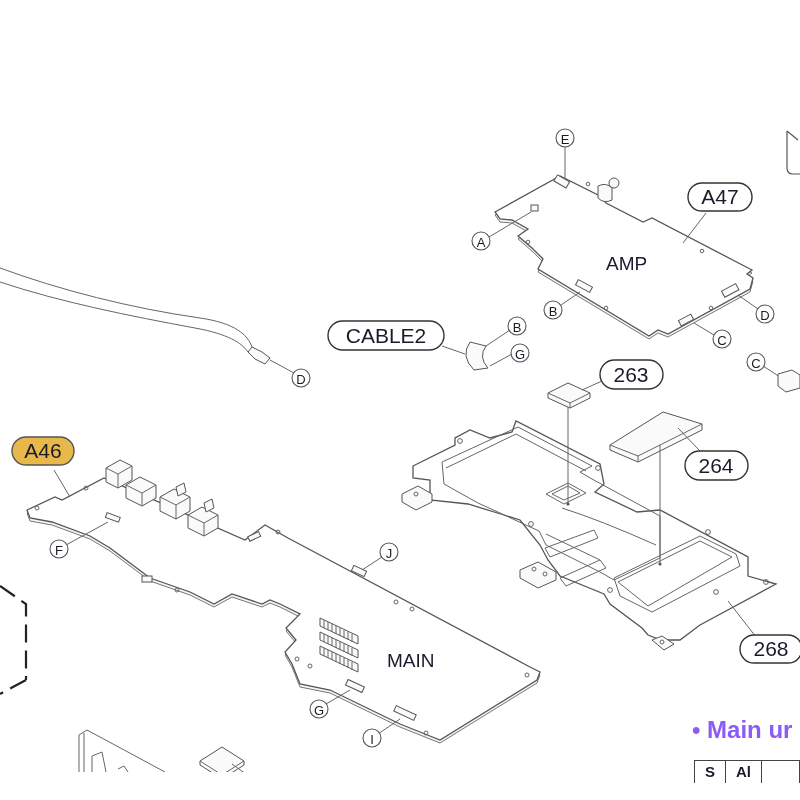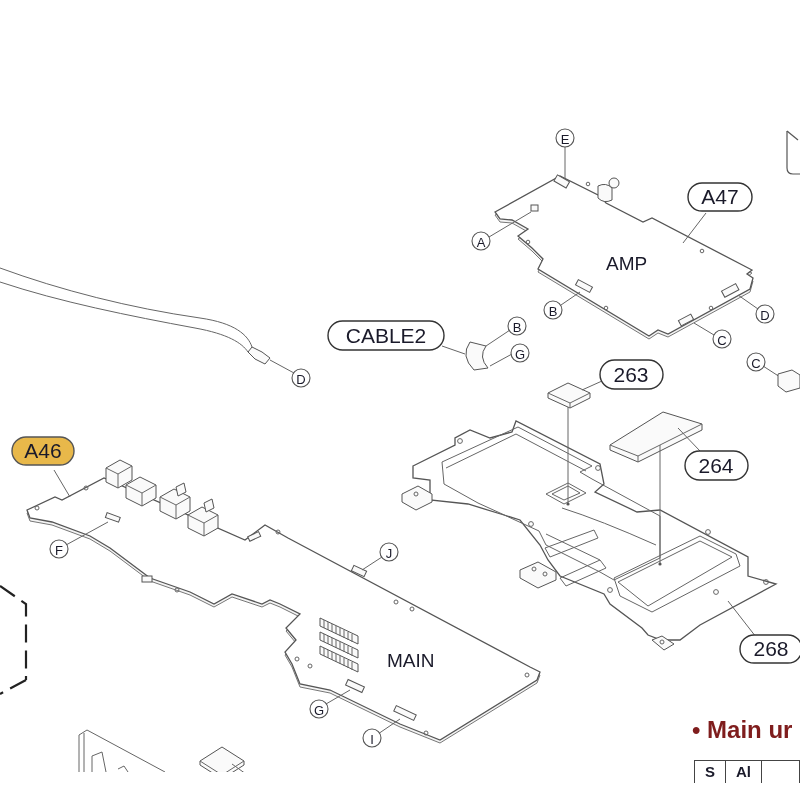--- a/index.html
+++ b/index.html
@@ -11,21 +11,21 @@
   .board { stroke: #555; stroke-width: 1.3; fill: #fff; }
   .edge { stroke: #777; stroke-width: 1; fill: #f4f4f4; }
   .part { stroke: #555; stroke-width: 1; fill: #fafafa; }
   .leader { stroke: #666; stroke-width: 1; fill: none; }
   .circ { stroke: #555; stroke-width: 1.1; fill: #fff; }
   .pill { stroke: #333; stroke-width: 1.4; fill: #fff; }
   .pill-hl { stroke: #555; stroke-width: 1.4; }
   .dash { stroke: #222; stroke-width: 2.2; fill: none; stroke-dasharray: 18 8; }
   #main-section {
     position: absolute; left: 692px; top: 716px;
-    font-family: "Liberation Sans", sans-serif; font-weight: bold; font-size: 24px; color: #7f1d1d;
+    font-family: "Liberation Sans", sans-serif; font-weight: bold; font-size: 24px; color: #8b5cf6;
     white-space: nowrap;
   }
   #main-table {
     position: absolute; left: 694px; top: 760px; border-collapse: collapse;
     font-family: "Liberation Sans", sans-serif; font-weight: bold; font-size: 15px; color: #1a1a2a;
   }
   #main-table td { border: 1.5px solid #444; border-bottom: none; height: 14px; padding: 0 10px; line-height: 22px; vertical-align: top; overflow: hidden; }
   #main-table tr { height: 12px; }
   #clipper { position: absolute; left: 0; top: 772px; width: 800px; height: 28px; background: #fff; }
 </style>

